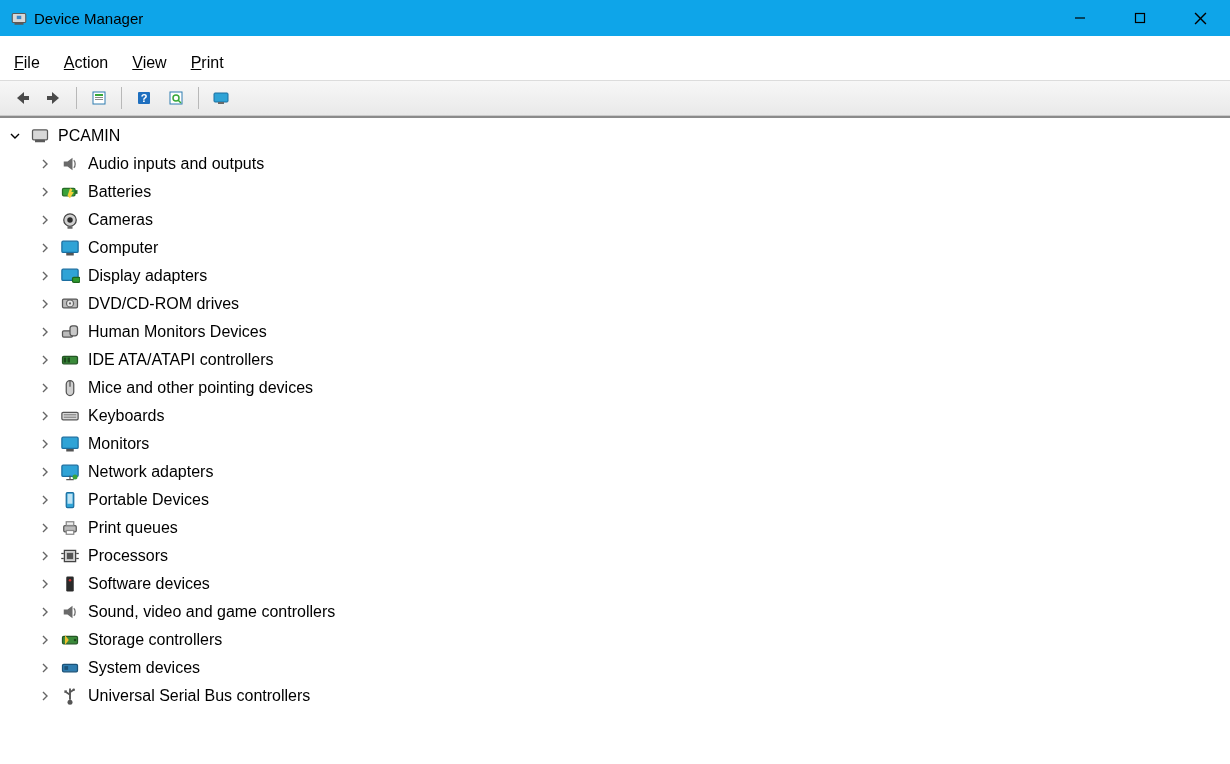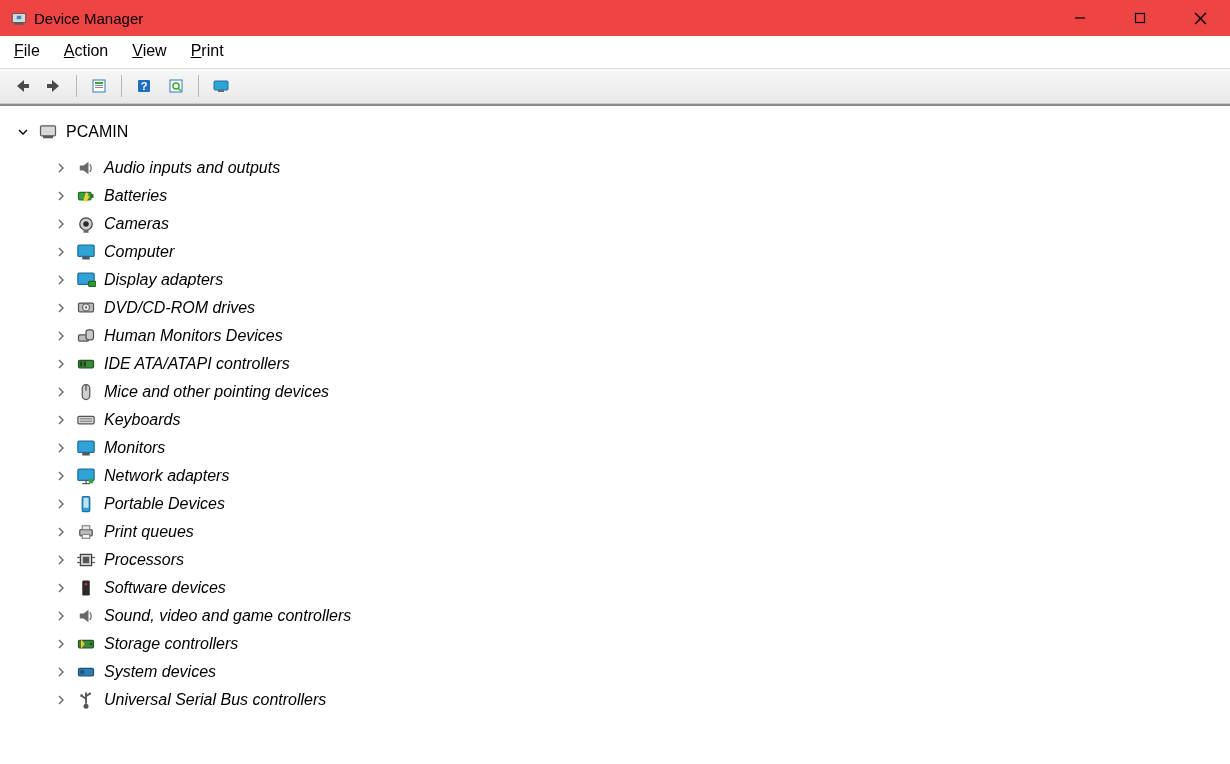--- a/index.html
+++ b/index.html
@@ -12,21 +12,21 @@
     background: #ffffff;
     color: #000;
     overflow: hidden;
   }
 
   
   .titlebar {
     display: flex;
     align-items: center;
     height: 36px;
-    background: #ef4444;
+    background: #0ea5e9;
     padding-left: 6px;
     position: relative;
   }
   .titlebar .app-icon {
     width: 18px;
     height: 18px;
     margin: 0 6px 0 4px;
     display: flex;
     align-items: center;
     justify-content: center;
@@ -53,20 +53,21 @@
   
   .menubar {
     display: flex;
     align-items: center;
     gap: 24px;
     padding: 6px 14px 8px 14px;
     font-size: 16px;
   }
   .menu-item {
     position: relative;
+    margin-top: 12px;
   }
   .menu-item::first-letter {
     text-decoration: underline;
   }
 
   
   .toolbar {
     display: flex;
     align-items: center;
     height: 30px;
@@ -98,26 +99,25 @@
     padding: 4px 2px 4px 8px;
     position: relative;
   }
   
   .tree-wrap::-webkit-scrollbar { width: 17px; }
   .tree-wrap::-webkit-scrollbar-track { background: #f0f0f0; border-left:1px solid #d0d0d0;}
   .tree-wrap::-webkit-scrollbar-thumb { background: #c0c0c0; }
 
   .tree-root, .tree-children {
     list-style: none;
-    margin: 8px;
+    margin: 0;
     padding: 0;
   }
   .tree-children {
     padding-left: 30px;
-    font-style: italic;
   }
   .tree-row {
     display: flex;
     align-items: center;
     height: 28px;
     gap: 8px;
   }
   .expander {
     width: 14px;
     height: 14px;

